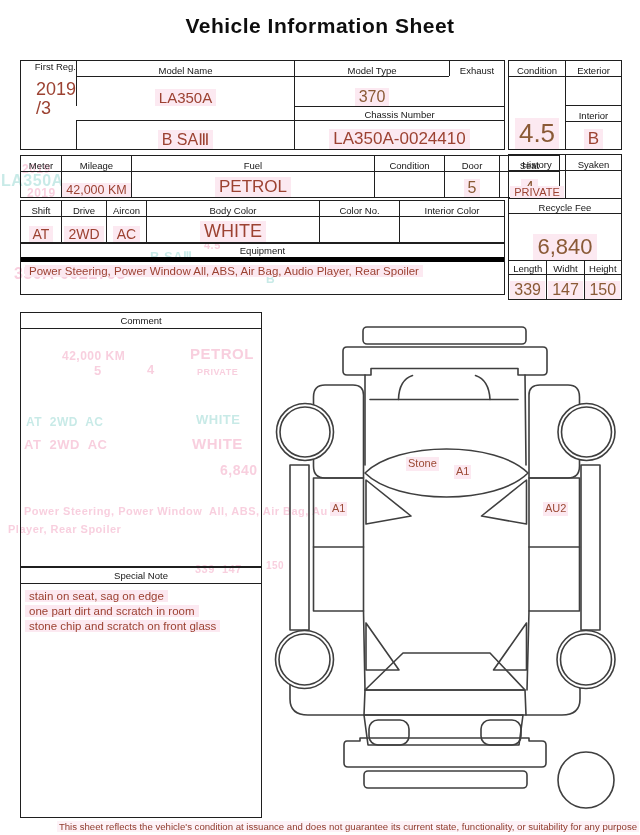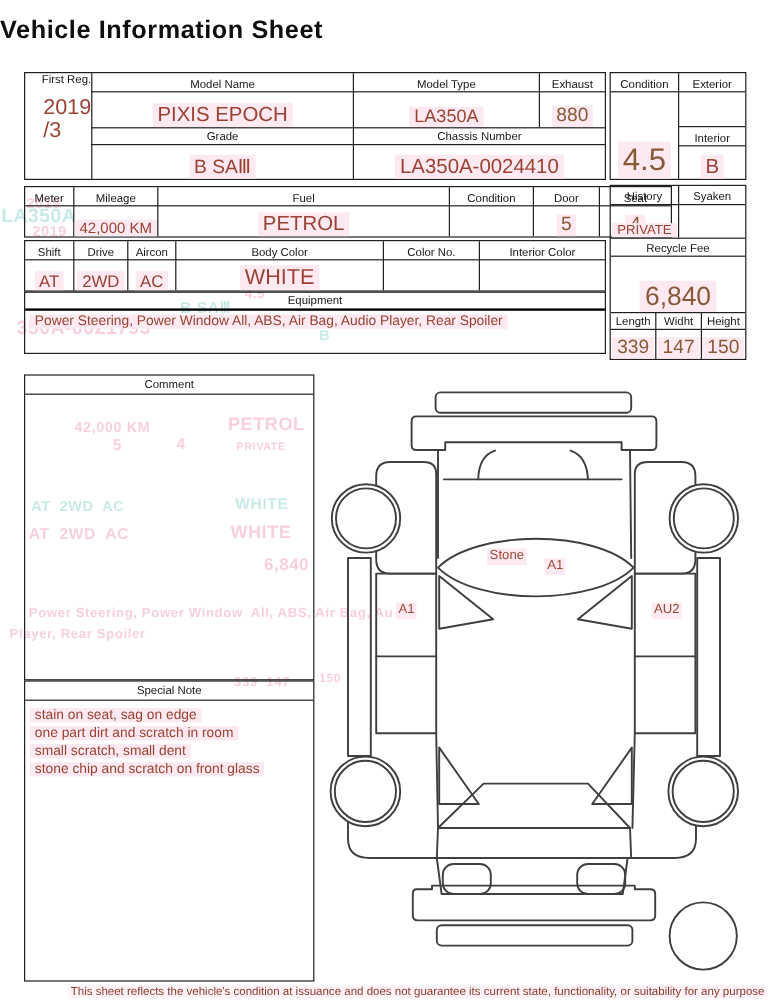--- a/index.html
+++ b/index.html
@@ -2,21 +2,21 @@
 <html><head>
 <meta charset="utf-8">
 <style>
   html,body{margin:0;padding:0;}
   body{
     width:640px;height:835px;position:relative;background:#ffffff;
     font-family:"Liberation Sans", sans-serif;color:#161616;overflow:hidden;
   }
   .abs{position:absolute;}
   
-  #title{left:0;top:14px;width:640px;font-size:21px;font-weight:600;
+  #title{left:0;top:14px;width:640px;text-align:center;font-size:21px;font-weight:600;
          letter-spacing:.5px;color:#0e0e0e;}
   
   .box{border:1.5px solid #1f1f1f;box-sizing:border-box;background:transparent;}
   .grid{display:grid;}
   .cell{box-sizing:border-box;display:flex;align-items:flex-end;justify-content:center;overflow:hidden;}
   .bl{border-left:1px solid #1f1f1f;}
   .bt{border-top:1px solid #1f1f1f;}
   .hdr{font-size:9.5px;color:#161616;}
   .val{color:#9c4232;}
   .num{color:#8a5a36;}
@@ -37,21 +37,21 @@
   
   #t2r{left:508px;top:154px;width:114px;height:146px;display:flex;flex-direction:column;}
   #t2r .secA{display:grid;grid-template-columns:1fr 1fr;grid-template-rows:15px 28px;}
   #t2r .secB{display:grid;grid-template-rows:15px 47px;}
   #t2r .secC{display:grid;grid-template-columns:1fr 1fr 1fr;grid-template-rows:14px auto;flex:1;}
   
   #t3{left:20px;top:200px;width:485px;height:43px;
       grid-template-columns:40px 45px 40px 1fr 80px 105px;grid-template-rows:15px auto;}
   
   #equip{left:20px;top:243px;width:485px;height:52px;display:flex;flex-direction:column;}
-  #equip .eq-h{height:13px;display:flex;align-items:center;justify-content:center;border-bottom:2px solid #000000;}
+  #equip .eq-h{height:13px;display:flex;align-items:center;justify-content:center;border-bottom:5px solid #000000;}
   #equip .eq-v{flex:1;font-size:11.5px;color:#9c4232;padding:3px 0 0 4px;}
   
   #comment{left:20px;top:312px;width:242px;height:255px;display:flex;flex-direction:column;}
   #note{left:20px;top:567px;width:242px;height:251px;display:flex;flex-direction:column;}
   .panel-h{height:15px;display:flex;align-items:center;justify-content:center;border-bottom:1px solid #1f1f1f;font-size:9.5px;}
   .panel-b{flex:1;padding:5px 4px;}
   .note-line{font-size:11.5px;color:#9c4232;line-height:1.3;}
   
   #footer{left:0;top:821px;width:640px;text-align:center;font-size:9.6px;color:#8f3a2c;padding-left:28px;}
   #footer .hl{background:rgba(252,233,241,.6);padding:0 2px;}
@@ -101,30 +101,26 @@
   <div class="cell firstreg">
     <span class="hdr">First Reg.</span>
     <div class="fr-val">
       <div>2019</div>
       <div>/3</div>
     </div>
   </div>
   <div class="cell hdr bl">Model Name</div>
   <div class="cell hdr bl">Model Type</div>
   <div class="cell hdr bl">Exhaust</div>
-  <div class="cell bl bt val fs17">
-      <span class="hl">PIXIS EPOCH</span>
-    </div>
   <div class="cell bl bt val fs15">
       <span class="hl">LA350A</span>
     </div>
   <div class="cell bl bt num fs16">
-      <span class="hl">880</span>
-    </div>
-  <div class="cell hdr bl bt">Grade</div>
+      <span class="hl">370</span>
+    </div>
   <div class="cell hdr bl bt" style="grid-column:3/5;">Chassis Number</div>
   <div class="cell bl bt val fs16">
       <span class="hl">B SAⅢ</span>
     </div>
   <div class="cell bl bt val fs17" style="grid-column:3/5;">
       <span class="hl">LA350A-0024410</span>
     </div>
 </div>
 
 <div id="t1r" class="abs box grid">
@@ -225,21 +221,20 @@
 <div id="comment" class="abs box">
   <div class="panel-h">Comment</div>
   <div class="panel-b"></div>
 </div>
 
 <div id="note" class="abs box">
   <div class="panel-h">Special Note</div>
   <div class="panel-b">
       <div class="note-line"><span class="hl">stain on seat, sag on edge</span></div>
       <div class="note-line"><span class="hl">one part dirt and scratch in room</span></div>
-      <div class="note-line"><span class="hl">small scratch, small dent</span></div>
       <div class="note-line"><span class="hl">stone chip and scratch on front glass</span></div>
     </div>
 </div>
 
 <div id="diagram" class="abs">
   <svg width="375" height="506" viewBox="0 0 375 506" fill="none" stroke="#3f3f3f" stroke-width="1.6" stroke-linejoin="round" stroke-linecap="round">
 
     <rect x="98" y="15" width="163" height="17" rx="4"></rect>
     <path d="M82,35 H278 Q282,35 282,39 V59 Q282,63 278,63 H253 V56.5 H106 V63 H82 Q78,63 78,59 V39 Q78,35 82,35 Z"></path>
 

